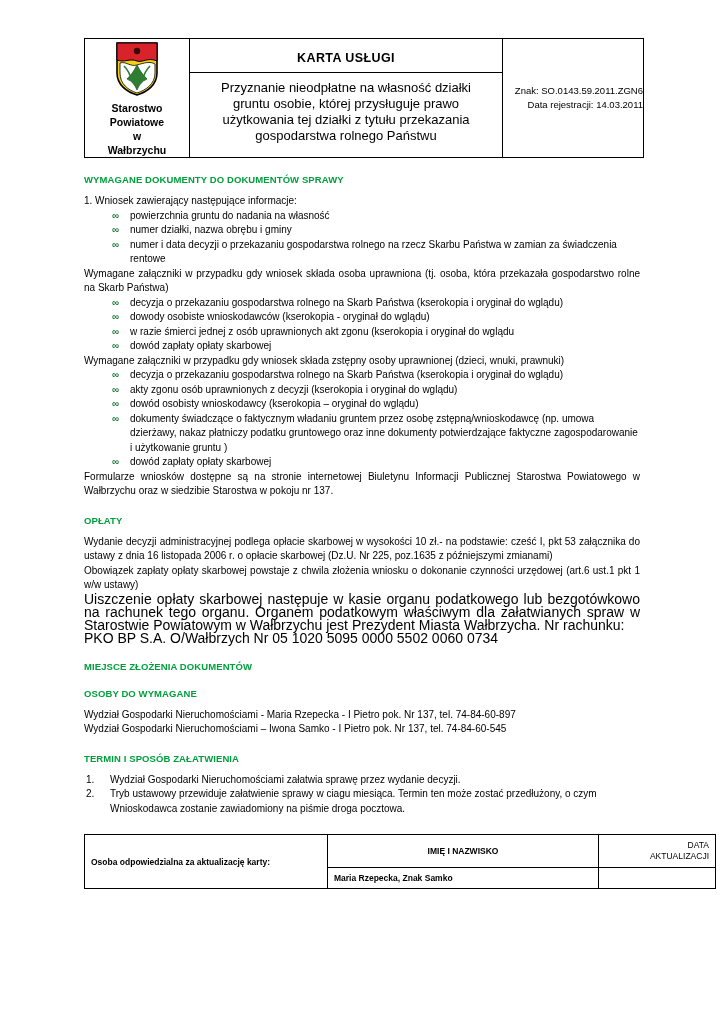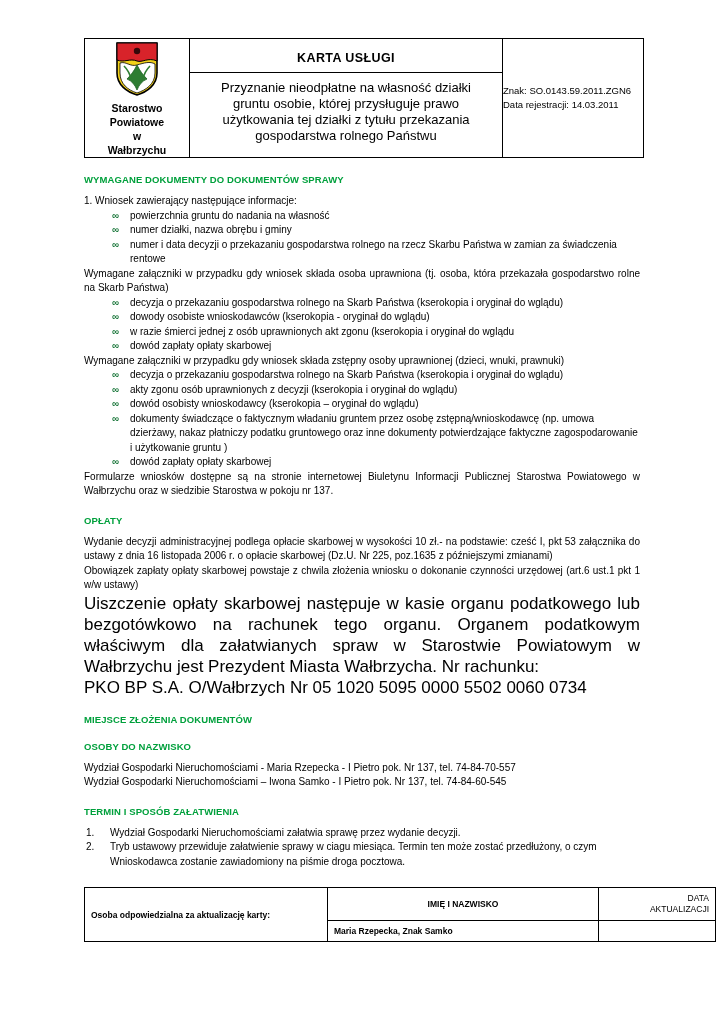--- a/index.html
+++ b/index.html
@@ -55,21 +55,21 @@
     letter-spacing: .4px;
     padding: 8px 4px 7px 4px;
     border-bottom: 1px solid #000;
   }
   .karta-subtitle {
     text-align: center;
     font-size: 13px;
     line-height: 16px;
     padding: 7px 14px 9px 14px;
   }
-  .meta-line { font-size: 9.5px; line-height: 14px; }
+  .meta-line { font-size: 9.5px; line-height: 14px; text-align: right; }
 
   
   .section-head {
     color: #00a03c;
     font-weight: bold;
     font-size: 9.5px;
     margin: 16px 0 9px 0;
     letter-spacing: .1px;
   }
   p.body, .body {
@@ -95,22 +95,22 @@
     left: 28px;
     top: 0px;
     color: #1f7a3f;
     font-size: 10px;
     font-weight: bold;
   }
   .justify { text-align: justify; }
 
   .opl-block p { margin: 0; }
   .big-para {
-    font-size: 17px;
-    line-height: 21px;
+    font-size: 14px;
+    line-height: 13px;
     margin: 10px 0 0 0;
     text-align: justify;
   }
   .numlist { margin: 2px 0 0 0; padding: 0; list-style: none; }
   .numlist li {
     font-size: 10px;
     line-height: 14.5px;
     position: relative;
     padding-left: 26px;
   }
@@ -212,22 +212,22 @@
     <div class="section-head">OPŁATY</div>
     <div class="opl-block">
       <p class="body justify">Wydanie decyzji administracyjnej podlega opłacie skarbowej w wysokości 10 zł.- na podstawie: cześć I, pkt 53 załącznika do ustawy z dnia 16 listopada 2006 r. o opłacie skarbowej (Dz.U. Nr 225, poz.1635 z późniejszymi zmianami)</p>
       <p class="body justify">Obowiązek zapłaty opłaty skarbowej powstaje z chwila złożenia wniosku o dokonanie czynności urzędowej (art.6 ust.1 pkt 1 w/w ustawy)</p>
       <p class="big-para">Uiszczenie opłaty skarbowej następuje w kasie organu podatkowego lub bezgotówkowo na rachunek tego organu. Organem podatkowym właściwym dla załatwianych spraw w Starostwie Powiatowym w Wałbrzychu jest Prezydent Miasta Wałbrzycha. Nr rachunku:</p>
       <p class="big-para" style="margin-top:0">PKO BP S.A. O/Wałbrzych Nr 05 1020 5095 0000 5502 0060 0734</p>
     </div>
 
     <div class="section-head">MIEJSCE ZŁOŻENIA DOKUMENTÓW</div>
 
-    <div class="section-head">OSOBY DO NAZWISKO</div>
-    <p class="body">Wydział Gospodarki Nieruchomościami - Maria Rzepecka - I Pietro pok. Nr 137, tel. 74-84-70-557</p>
+    <div class="section-head">OSOBY DO WYMAGANE</div>
+    <p class="body">Wydział Gospodarki Nieruchomościami - Maria Rzepecka - I Pietro pok. Nr 137, tel. 74-84-60-897</p>
     <p class="body">Wydział Gospodarki Nieruchomościami – Iwona Samko - I Pietro pok. Nr 137, tel. 74-84-60-545</p>
 
     <div class="section-head">TERMIN I SPOSÓB ZAŁATWIENIA</div>
     <ul class="numlist">
       <li><span class="n">1.</span><span>Wydział Gospodarki Nieruchomościami załatwia sprawę przez wydanie decyzji.</span></li>
       <li><span class="n">2.</span><span>Tryb ustawowy przewiduje załatwienie sprawy w ciagu miesiąca. Termin ten może zostać przedłużony, o czym Wnioskodawca zostanie zawiadomiony na piśmie droga pocztowa.</span></li>
     </ul>
 
     <table class="footer">
       <tbody>

